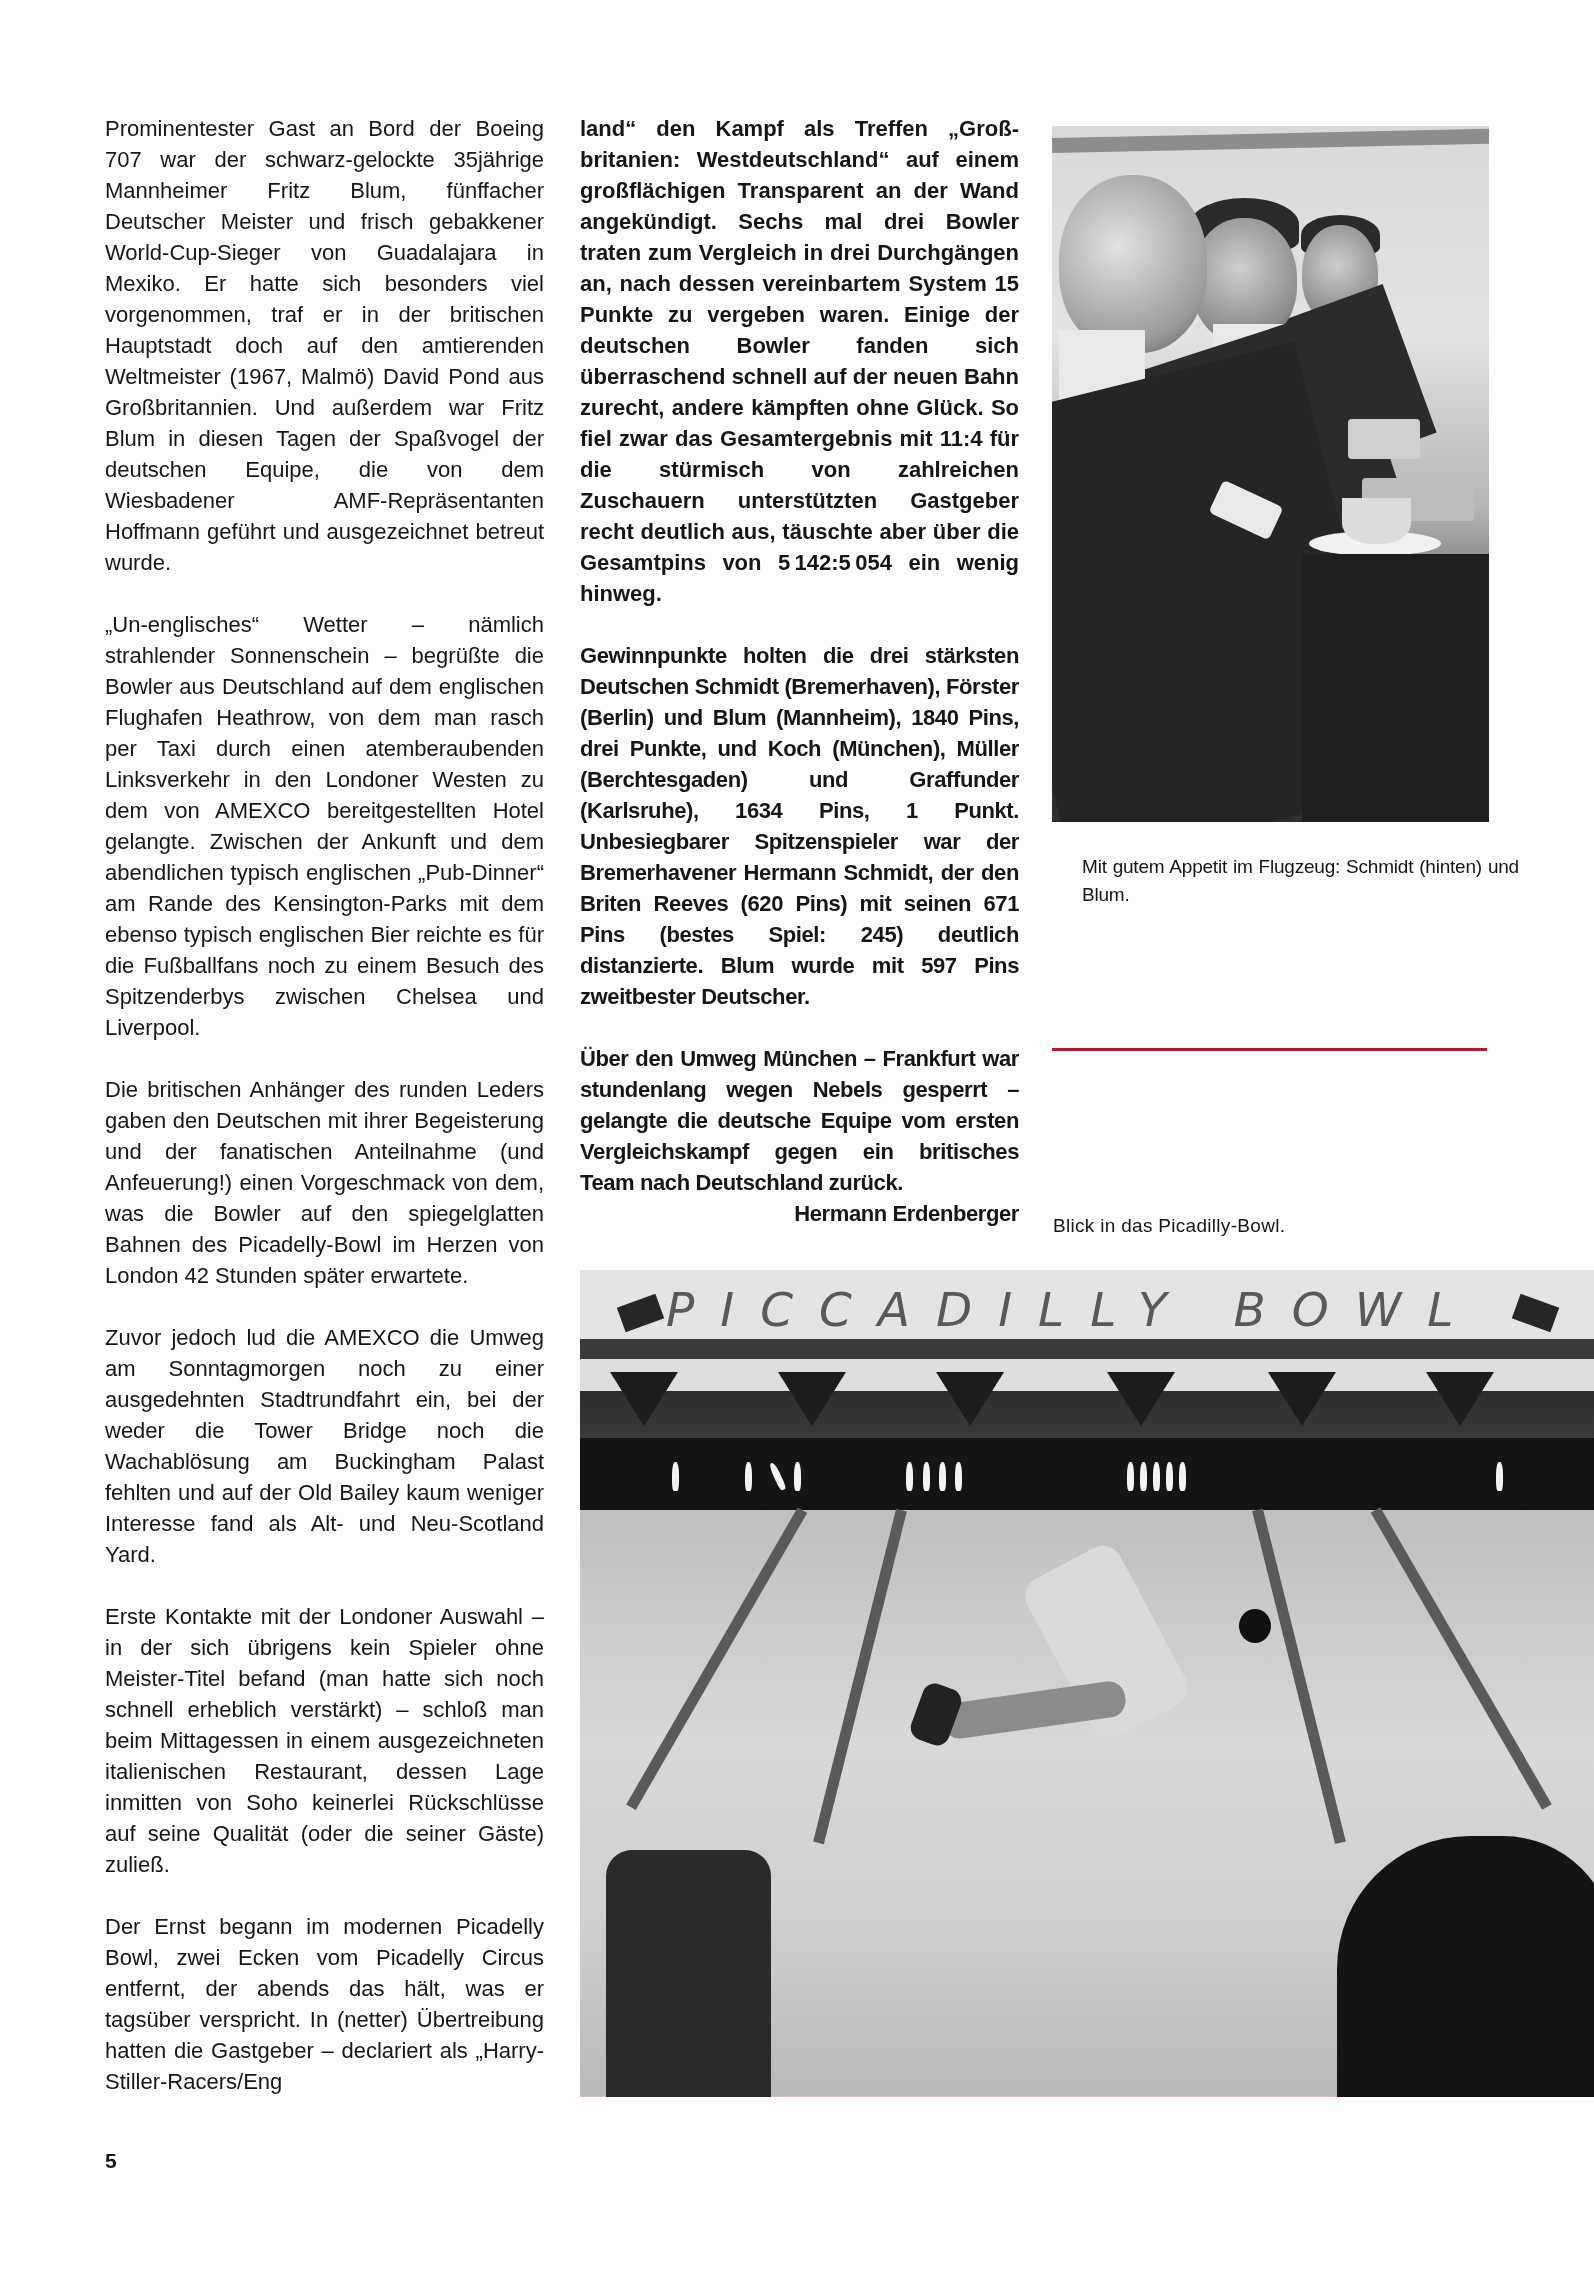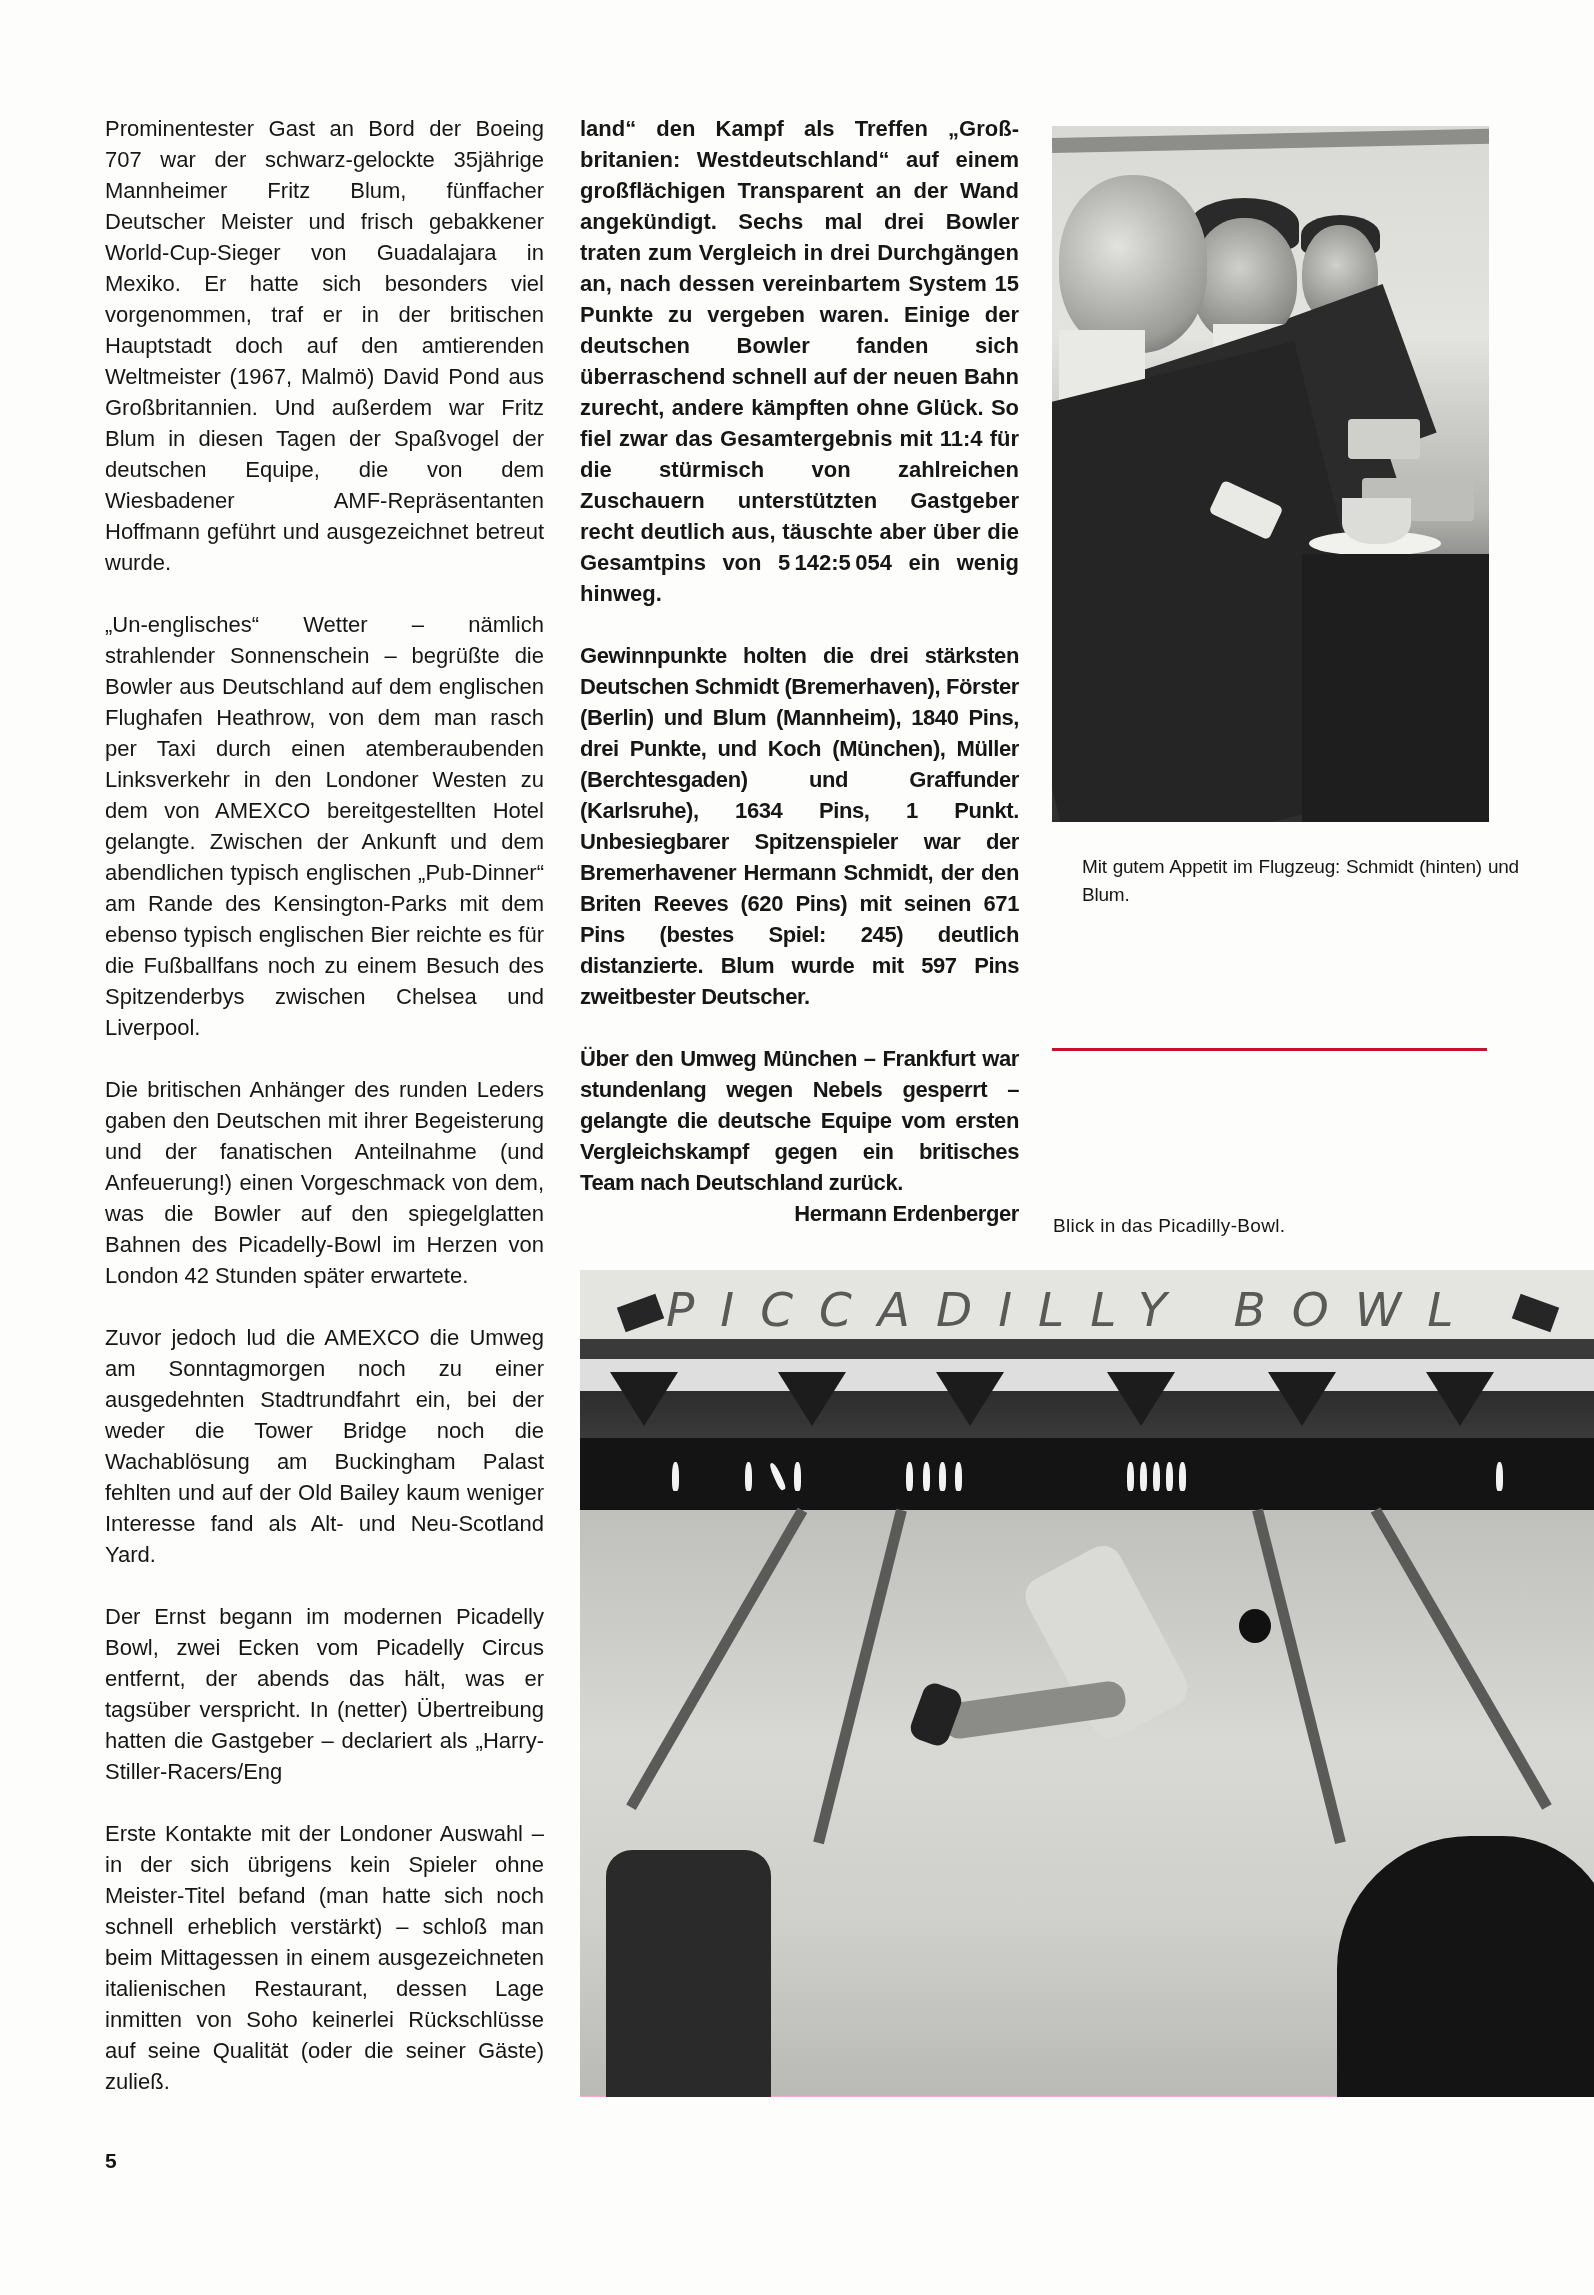--- a/index.html
+++ b/index.html
@@ -70,22 +70,22 @@
   #photo2 .spectator-right { position:absolute; left:757px; top:566px; width:277px; height:277px; background:#141414; border-radius:48% 40% 0 0; }
 </style>
 </head>
 <body>
 
 <div id="col1" class="col">
   <p>Prominentester Gast an Bord der Boeing 707 war der schwarz-gelockte 35jäh­rige Mannheimer Fritz Blum, fünffacher Deutscher Meister und frisch gebak­kener World-Cup-Sieger von Guada­lajara in Mexiko. Er hatte sich besonders viel vorgenommen, traf er in der briti­schen Hauptstadt doch auf den amtie­renden Weltmeister (1967, Malmö) David Pond aus Großbritannien. Und außerdem war Fritz Blum in diesen Ta­gen der Spaßvogel der deutschen Equi­pe, die von dem Wiesbadener AMF-Repräsentanten Hoffmann geführt und ausgezeichnet betreut wurde.</p>
   <p>„Un-englisches“ Wetter – nämlich strahlender Sonnenschein – begrüßte die Bowler aus Deutschland auf dem englischen Flughafen Heathrow, von dem man rasch per Taxi durch einen atemberaubenden Linksverkehr in den Londoner Westen zu dem von AMEXCO bereitgestellten Hotel gelangte. Zwi­schen der Ankunft und dem abendlichen typisch englischen „Pub-Dinner“ am Rande des Kensington-Parks mit dem ebenso typisch englischen Bier reichte es für die Fußballfans noch zu einem Besuch des Spitzenderbys zwischen Chelsea und Liverpool.</p>
   <p>Die britischen Anhänger des runden Leders gaben den Deutschen mit ihrer Begeisterung und der fanatischen An­teilnahme (und Anfeuerung!) einen Vorgeschmack von dem, was die Bow­ler auf den spiegelglatten Bahnen des Picadelly-Bowl im Herzen von London 42 Stunden später erwartete.</p>
   <p>Zuvor jedoch lud die AMEXCO die Umweg am Sonntagmorgen noch zu einer ausgedehnten Stadtrundfahrt ein, bei der weder die Tower Bridge noch die Wachablösung am Buckingham Pa­last fehlten und auf der Old Bailey kaum weniger Interesse fand als Alt- und Neu-Scotland Yard.</p>
+  <p>Erste Kontakte mit der Londoner Aus­wahl – in der sich übrigens kein Spieler ohne Meister-Titel befand (man hatte sich noch schnell erheblich verstärkt) – schloß man beim Mittagessen in einem ausgezeichneten italienischen Restau­rant, dessen Lage inmitten von Soho keinerlei Rückschlüsse auf seine Quali­tät (oder die seiner Gäste) zuließ.</p>
   <p>Der Ernst begann im modernen Picadel­ly Bowl, zwei Ecken vom Picadelly Cir­cus entfernt, der abends das hält, was er tagsüber verspricht. In (netter) Über­treibung hatten die Gastgeber – dec­lariert als „Harry-Stiller-Racers/Eng­</p>
-  <p>Erste Kontakte mit der Londoner Aus­wahl – in der sich übrigens kein Spieler ohne Meister-Titel befand (man hatte sich noch schnell erheblich verstärkt) – schloß man beim Mittagessen in einem ausgezeichneten italienischen Restau­rant, dessen Lage inmitten von Soho keinerlei Rückschlüsse auf seine Quali­tät (oder die seiner Gäste) zuließ.</p>
 </div>
 
 <div id="col2" class="col">
   <p>land“ den Kampf als Treffen „Groß­britanien: Westdeutschland“ auf einem großflächigen Transparent an der Wand angekündigt. Sechs mal drei Bowler traten zum Vergleich in drei Durch­gängen an, nach dessen vereinbartem System 15 Punkte zu vergeben waren. Einige der deutschen Bowler fanden sich überraschend schnell auf der neu­en Bahn zurecht, andere kämpften ohne Glück. So fiel zwar das Gesamtergeb­nis mit 11:4 für die stürmisch von zahl­reichen Zuschauern unterstützten Gast­geber recht deutlich aus, täuschte aber über die Gesamtpins von 5 142:5 054 ein wenig hinweg.</p>
   <p class="narrow">Gewinnpunkte holten die drei stärk­sten Deutschen Schmidt (Bremerha­ven), Förster (Berlin) und Blum (Mann­heim), 1840 Pins, drei Punkte, und Koch (München), Müller (Berchtesgaden) und Graffunder (Karlsruhe), 1634 Pins, 1 Punkt. Unbesiegbarer Spitzenspieler war der Bremerhavener Hermann Schmidt, der den Briten Reeves (620 Pins) mit seinen 671 Pins (bestes Spiel: 245) deutlich distanzierte. Blum wurde mit 597 Pins zweitbester Deutscher.</p>
   <div class="narrow">
     <span>Über den Umweg München – Frankfurt war stundenlang wegen Nebels ge­sperrt – gelangte die deutsche Equipe vom ersten Vergleichskampf gegen ein britisches Team nach Deutschland zu­rück.</span>
     <div class="sig-line">
       <span></span>
       <span>Hermann Erdenberger</span>

